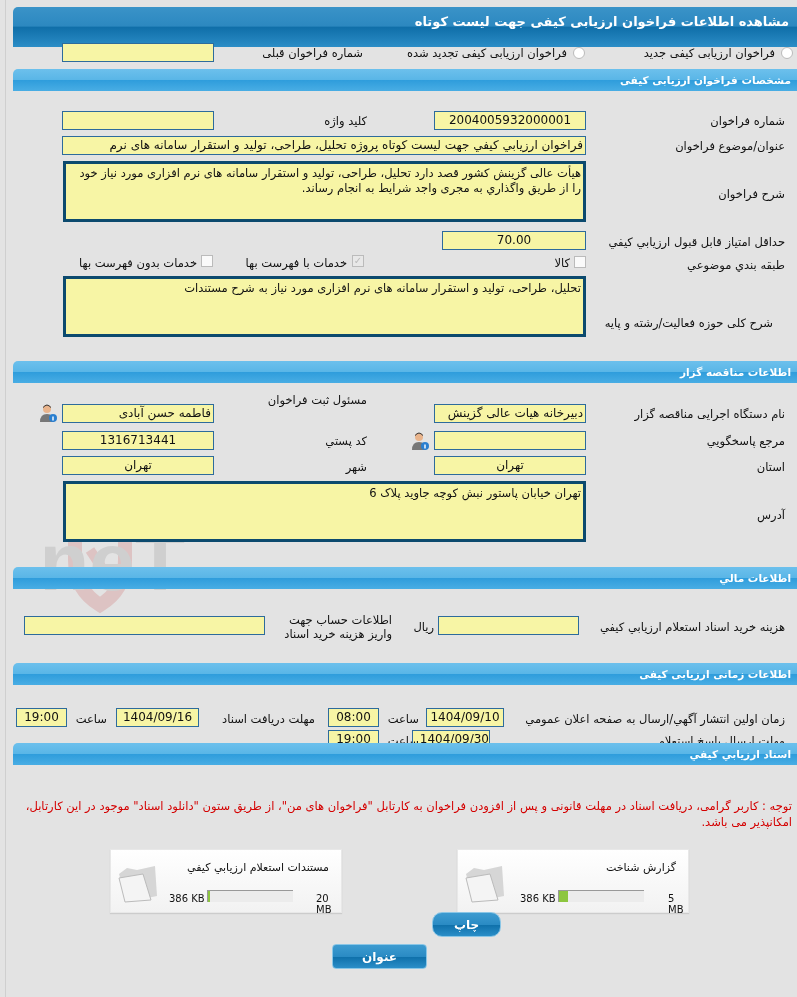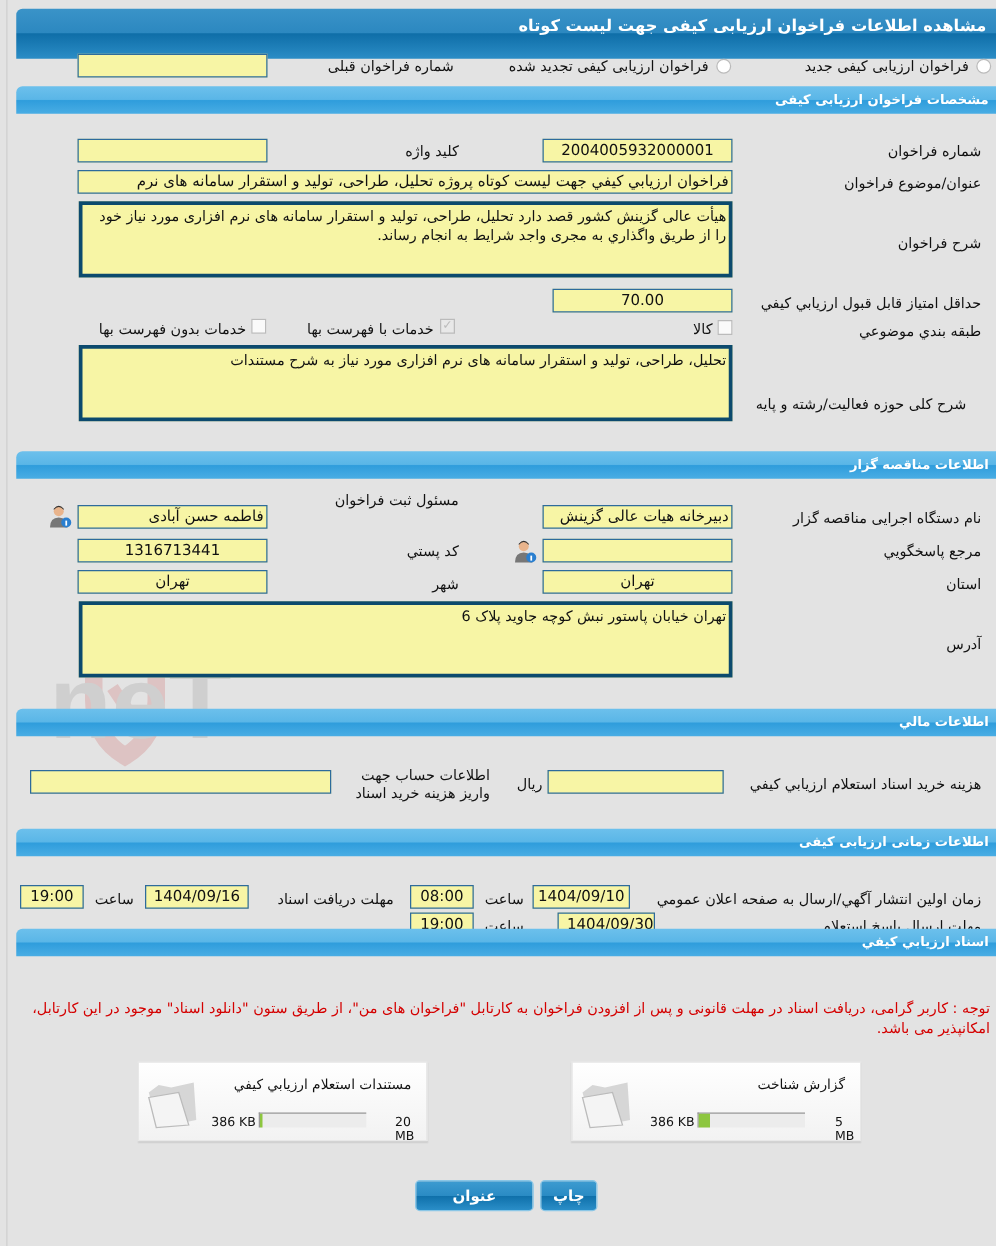--- a/index.html
+++ b/index.html
@@ -120,21 +120,21 @@
 <div class="lbl" style="right:12px;top:712px;">زمان اولين انتشار آگهي/ارسال به صفحه اعلان عمومي</div>
 <div class="fld" style="left:426px;top:708px;width:78px;">1404/09/10</div>
 <div class="lbl" style="right:378px;top:712px;">ساعت</div>
 <div class="fld" style="left:328px;top:708px;width:51px;">08:00</div>
 <div class="lbl" style="right:482px;top:712px;">مهلت دريافت اسناد</div>
 <div class="fld" style="left:116px;top:708px;width:83px;">1404/09/16</div>
 <div class="lbl" style="right:690px;top:712px;">ساعت</div>
 <div class="fld" style="left:16px;top:708px;width:51px;">19:00</div>
 
 <div class="lbl" style="right:12px;top:734px;">مهلت ارسال پاسخ استعلام</div>
-<div class="fld" style="left:446px;top:730px;width:78px;padding-left:48px;">1404/09/30</div>
+<div class="fld" style="left:412px;top:730px;width:78px;padding-left:48px;">1404/09/30</div>
 <div class="lbl" style="right:378px;top:734px;">ساعت</div>
 <div class="fld" style="left:328px;top:730px;width:51px;">19:00</div>
 
 <div class="hdr" style="top:743px;">اسناد ارزيابي کيفي</div>
 
 <div class="note" style="right:5px;top:798px;width:785px;">توجه : کاربر گرامی، دريافت اسناد در مهلت قانونی و پس از افزودن فراخوان به کارتابل "فراخوان های من"، از طريق ستون "دانلود اسناد" موجود در اين کارتابل، امکانپذير می باشد.</div>
 
 <div class="card" style="left:457px;top:849px;">
   <div class="title">گزارش شناخت</div>
   <div class="sz" style="left:62px;">386 KB</div>
@@ -154,14 +154,14 @@
   <div class="bar" style="left:96px;">
       <div class="fill" style="width:2px;"></div>
     </div>
   <div class="sz" style="left:205px;">20 MB</div>
   <svg class="folder" viewBox="0 0 42 44">
     <path d="M2 14 L10 8 L20 10 L38 6 L40 36 L10 42 Z" fill="#d6d6d6"></path>
     <path d="M2 18 L26 14 L34 40 L8 42 Z" fill="#f4f4f4" stroke="#bbb" stroke-width="1"></path>
   </svg>
 </div>
 
-<div class="btn" style="left:432px;top:944px;width:46px;">چاپ</div>
+<div class="btn" style="left:432px;top:912px;width:69px;border-radius:10px;">چاپ</div>
 <div class="btn" style="left:332px;top:944px;width:95px;">عنوان</div>
 
 </body></html>

